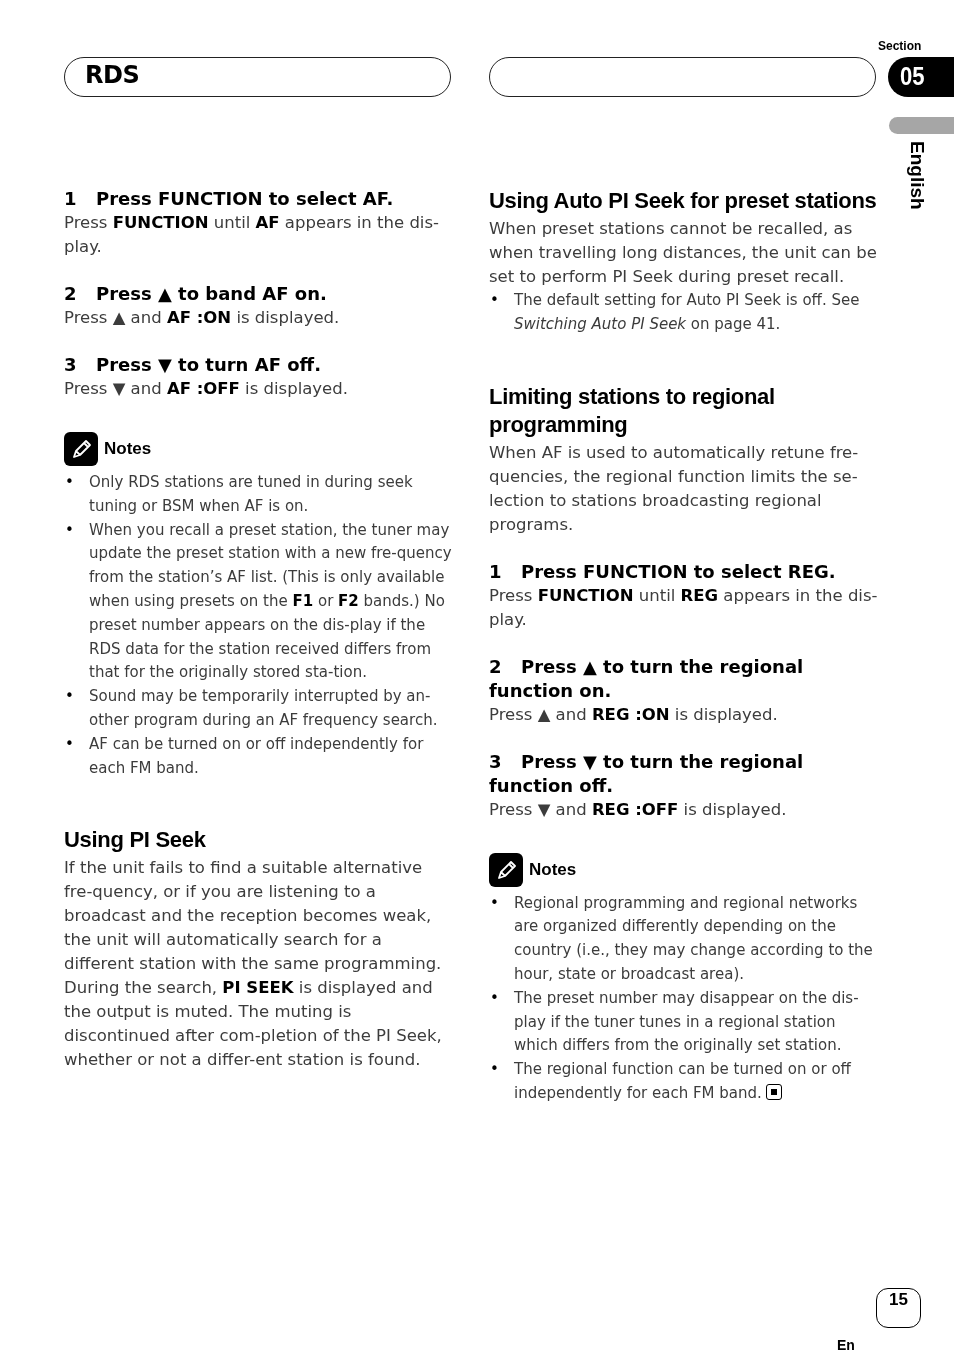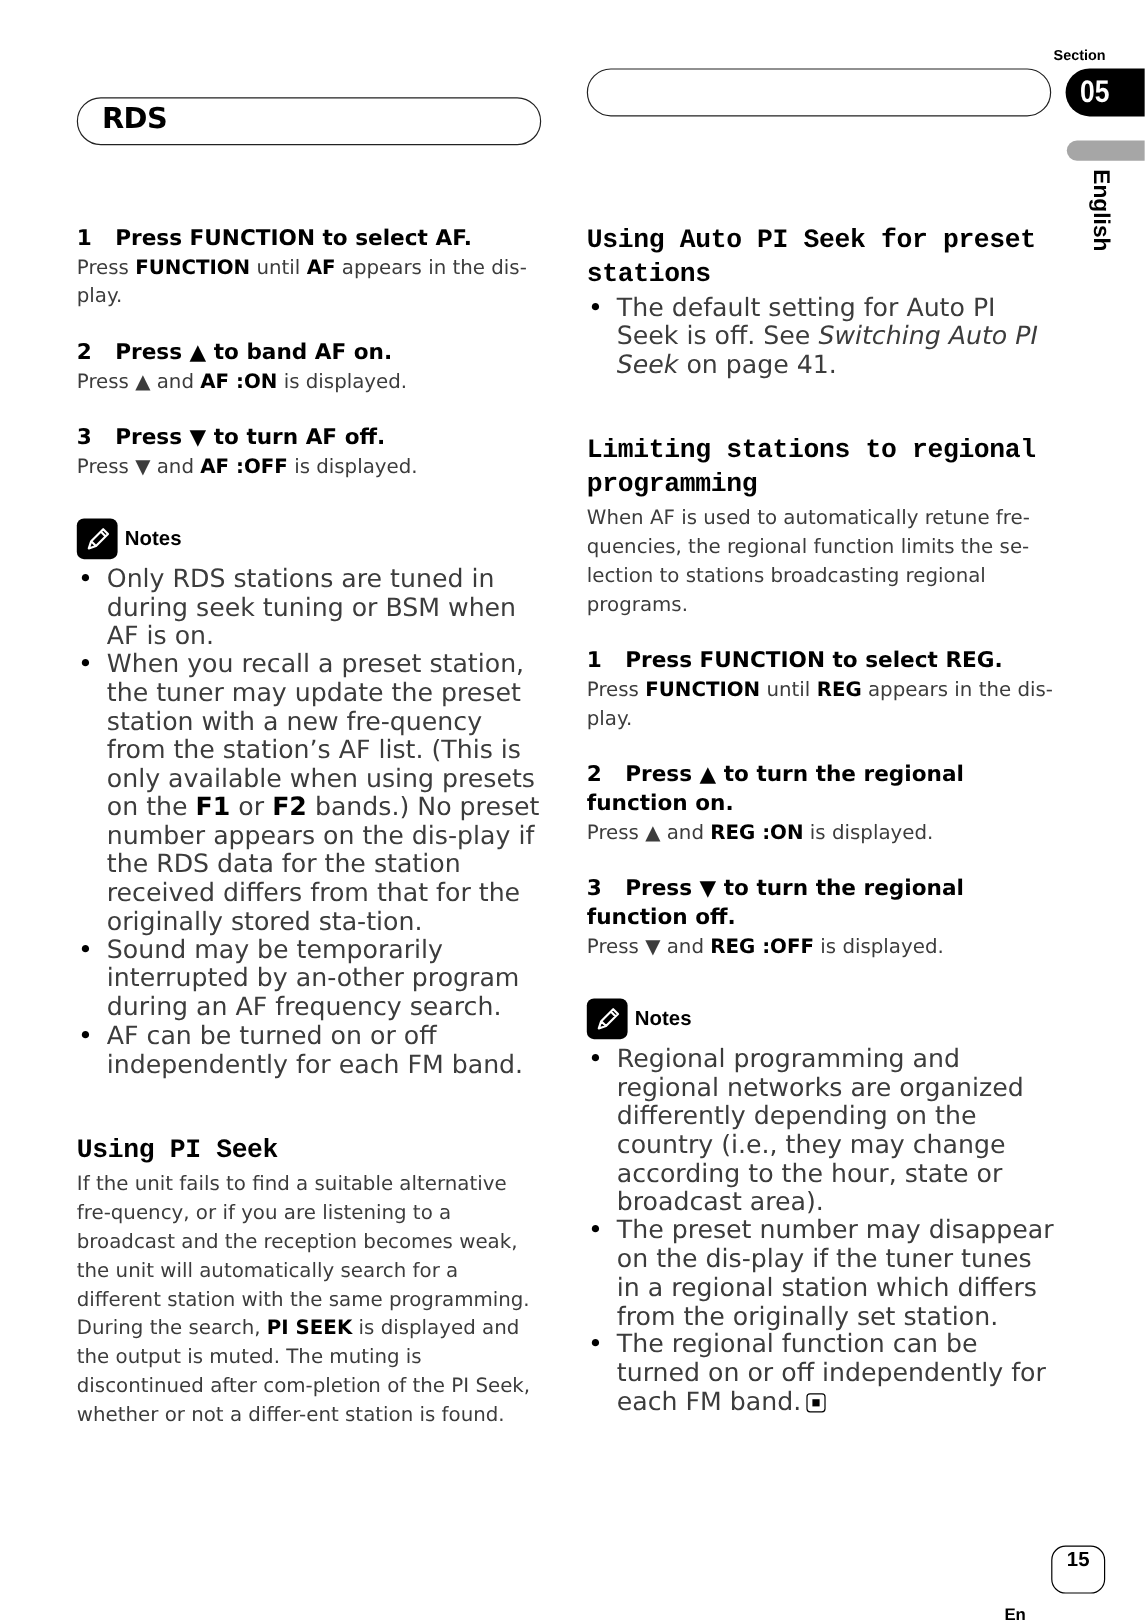--- a/index.html
+++ b/index.html
@@ -3,21 +3,21 @@
 <meta charset="utf-8">
 <style>
   * { margin: 0; padding: 0; box-sizing: border-box; }
   html, body { width: 954px; height: 1352px; background: #ffffff; overflow: hidden; }
   body { position: relative; font-family: "DejaVu Sans", sans-serif; color: #333; }
 
   .header-pill {
     position: absolute; top: 57px; height: 40px;
     border: 1.3px solid #222; border-radius: 20px; background: #fff;
   }
-  .header-pill.left { left: 64px; width: 387px; margin-top: 24px; }
+  .header-pill.left { left: 64px; width: 387px; }
   .header-pill.right { left: 489px; width: 387px; }
   .header-title {
     position: absolute; left: 20px; top: 3px;
     font-family: "DejaVu Sans", sans-serif; font-weight: bold; font-size: 24px; color: #000;
     letter-spacing: -0.5px;
   }
 
   .section-label {
     position: absolute; left: 878px; top: 39px;
     font-family: "Liberation Sans", sans-serif; font-weight: bold; font-size: 12px; color: #000;
@@ -47,33 +47,33 @@
 
   .step-head {
     font-weight: bold; color: #000; font-size: 18px; line-height: 24px;
   }
   .step-head .num { display: inline-block; width: 32px; }
   .body-text { color: #3c3c3c; font-weight: normal; }
   .body-text b { color: #000; font-weight: bold; }
   .gap { height: 23px; }
 
   .h2 {
-    font-family: Liberation Mono, monospace; font-weight: bold; font-size: 22px; line-height: 28px;
+    font-family: Liberation Sans, sans-serif; font-weight: bold; font-size: 22px; line-height: 28px;
     color: #000; letter-spacing: -0.3px; margin-bottom: 2px;
   }
 
   .notes-head { display: flex; align-items: center; height: 36px; margin-bottom: 4px; }
   .notes-icon {
     width: 34px; height: 34px; background: #000; border-radius: 6px; margin-right: 6px;
     display: flex; align-items: center; justify-content: center;
   }
   .notes-label { font-family: "Liberation Sans", sans-serif; font-weight: bold; font-size: 17px; color: #000; text-align: right; }
 
   ul.notes { list-style: none; }
-  ul.notes li { position: relative; padding-left: 25px; font-size: 21px; line-height: 23.8px; color: #3c3c3c; }
+  ul.notes li { position: relative; padding-left: 25px; font-size: 15px; line-height: 23.8px; color: #3c3c3c; }
   ul.notes li::before { content: "•"; position: absolute; left: 1px; top: 0; color: #000; }
   ul.notes li b { color: #000; }
 
   .end-mark {
     display: inline-block; width: 16px; height: 16px; border: 1.3px solid #000; border-radius: 3px;
     vertical-align: -2px; margin-left: 4px; position: relative;
   }
   .end-mark::after { content: ""; position: absolute; left: 4px; top: 4px; width: 6px; height: 6px; background: #000; }
 
   .footer-en {
@@ -132,20 +132,21 @@
     <li>AF can be turned on or off independently for each FM band.</li>
   </ul>
 
   <div style="height:46px"></div>
   <div class="h2">Using PI Seek</div>
   <div class="body-text"><span>If the unit fails to find a suitable alternative fre-quency, or if you are listening to a broadcast and the reception becomes weak, the unit will automatically search for a different station with the same programming. During the search, </span><b>PI SEEK</b><span> is displayed and the output is muted. The muting is discontinued after com-pletion of the PI Seek, whether or not a differ-ent station is found.</span></div>
 </div>
 
 <div class="col right">
   <div class="h2">Using Auto PI Seek for preset stations</div>
+  <div class="body-text">When preset stations cannot be recalled, as when travelling long distances, the unit can be set to perform PI Seek during preset recall.</div>
   <ul class="notes">
     <li><span>The default setting for Auto PI Seek is off. See </span><i>Switching Auto PI Seek</i><span> on page 41.</span></li>
   </ul>
 
   <div style="height:46px"></div>
   <div class="h2">Limiting stations to regional programming</div>
   <div class="body-text">When AF is used to automatically retune fre-quencies, the regional function limits the se-lection to stations broadcasting regional programs.</div>
 
   <div class="gap"></div>
   <div>

